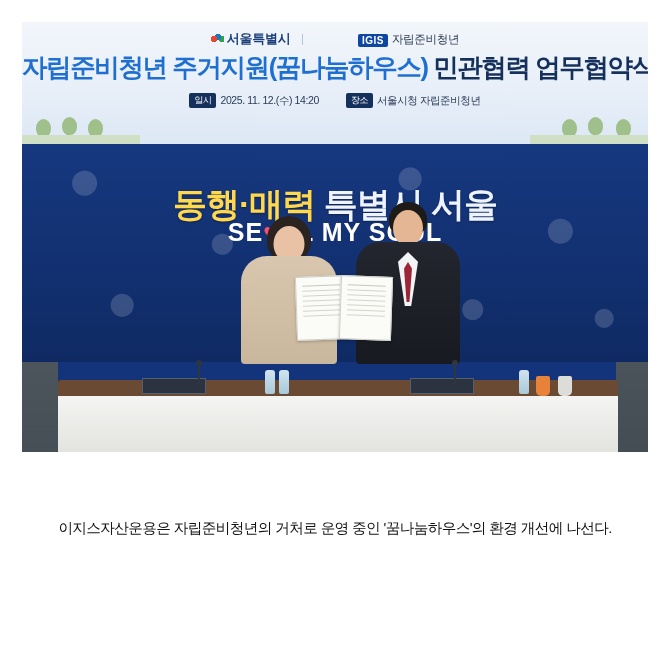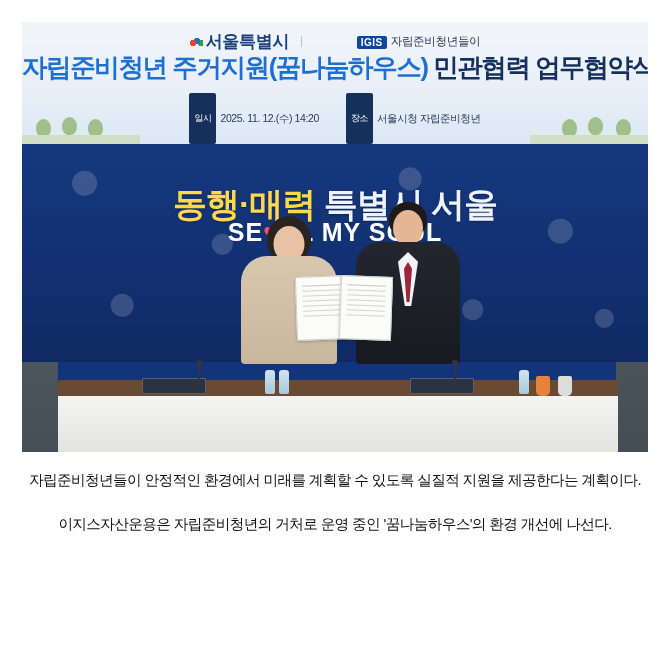--- a/index.html
+++ b/index.html
@@ -46,21 +46,21 @@
     text-align: center;
     font-size: 11px;
     color: #23324a;
     letter-spacing: -0.3px;
   }
   .logo-seoul {
     display: inline-block;
     vertical-align: middle;
     font-weight: bold;
     color: #1a3f7a;
-    font-size: 17px;
+    font-size: 13px;
   }
   .logo-seoul .mark {
     display: inline-block;
     width: 13px; height: 11px;
     margin-right: 3px;
     vertical-align: -1px;
     background:
       radial-gradient(circle at 3px 6px, #e8452f 3px, transparent 3.5px),
       radial-gradient(circle at 7px 4px, #1b74c4 3px, transparent 3.5px),
       radial-gradient(circle at 11px 6px, #2fa24a 3px, transparent 3.5px);
@@ -113,21 +113,21 @@
     font-size: 10.5px;
     color: #2b3b57;
     letter-spacing: -0.4px;
     white-space: nowrap;
   }
   .chip {
     display: inline-block;
     background: #16305c;
     color: #fff;
     font-size: 9px;
-    padding: 19px 5px;
+    padding: 1px 5px;
     border-radius: 2px;
     margin-right: 4px;
     vertical-align: 1px;
     letter-spacing: -0.5px;
   }
   .meta-gap { display: inline-block; width: 22px; }
   .banner-deco-left, .banner-deco-right {
     position: absolute;
     bottom: 0;
     width: 118px;
@@ -398,37 +398,37 @@
     width: 626px;
     text-align: center;
     color: #111111;
     font-size: 14.6px;
     line-height: 1.65;
     letter-spacing: -0.6px;
   }
   .caption p {
     margin: 0 0 20px 0;
   }
-  .caption p:last-child { margin-bottom: 0; }
+  .caption p:last-child { margin-bottom: 0; margin-top: 48px; }
 </style>
 </head>
 <body>
 
 <div class="card">
 
   <div class="photo-wrap">
 
     <div class="banner">
       <div class="banner-logos">
         <span class="logo-seoul">
           <span class="mark"></span><span>서울특별시</span>
         </span>
         <span class="logo-div"></span>
         <span class="logo-igis">
-          <span class="igis-mark">IGIS</span><span>자립준비청년들이</span>
+          <span class="igis-mark">IGIS</span><span>자립준비청년</span>
         </span>
       </div>
 
       <div class="banner-title">
         <span class="hl">자립준비청년 주거지원(꿈나눔하우스) </span><span>민관협력 업무협약식</span>
       </div>
 
       <div class="banner-meta">
         <span class="chip">일시</span><span>2025. 11. 12.(수) 14:20</span>
         <span class="meta-gap"></span>
@@ -489,17 +489,16 @@
       <div class="mic m2"></div>
       <div class="bottle b1"></div>
       <div class="bottle b2"></div>
       <div class="bottle b3"></div>
       <div class="cup c1"></div>
       <div class="cup c2"></div>
     </div>
   </div>
 
   <div class="caption">
-    <p>자립준비청년들이 안정적인 환경에서 미래를 계획할 수 있도록 실질적 지원을 제공한다는 계획이다.</p>
     <p>이지스자산운용은 자립준비청년의 거처로 운영 중인 '꿈나눔하우스'의 환경 개선에 나선다.</p>
   </div>
 
 </div>
 
 </body></html>

